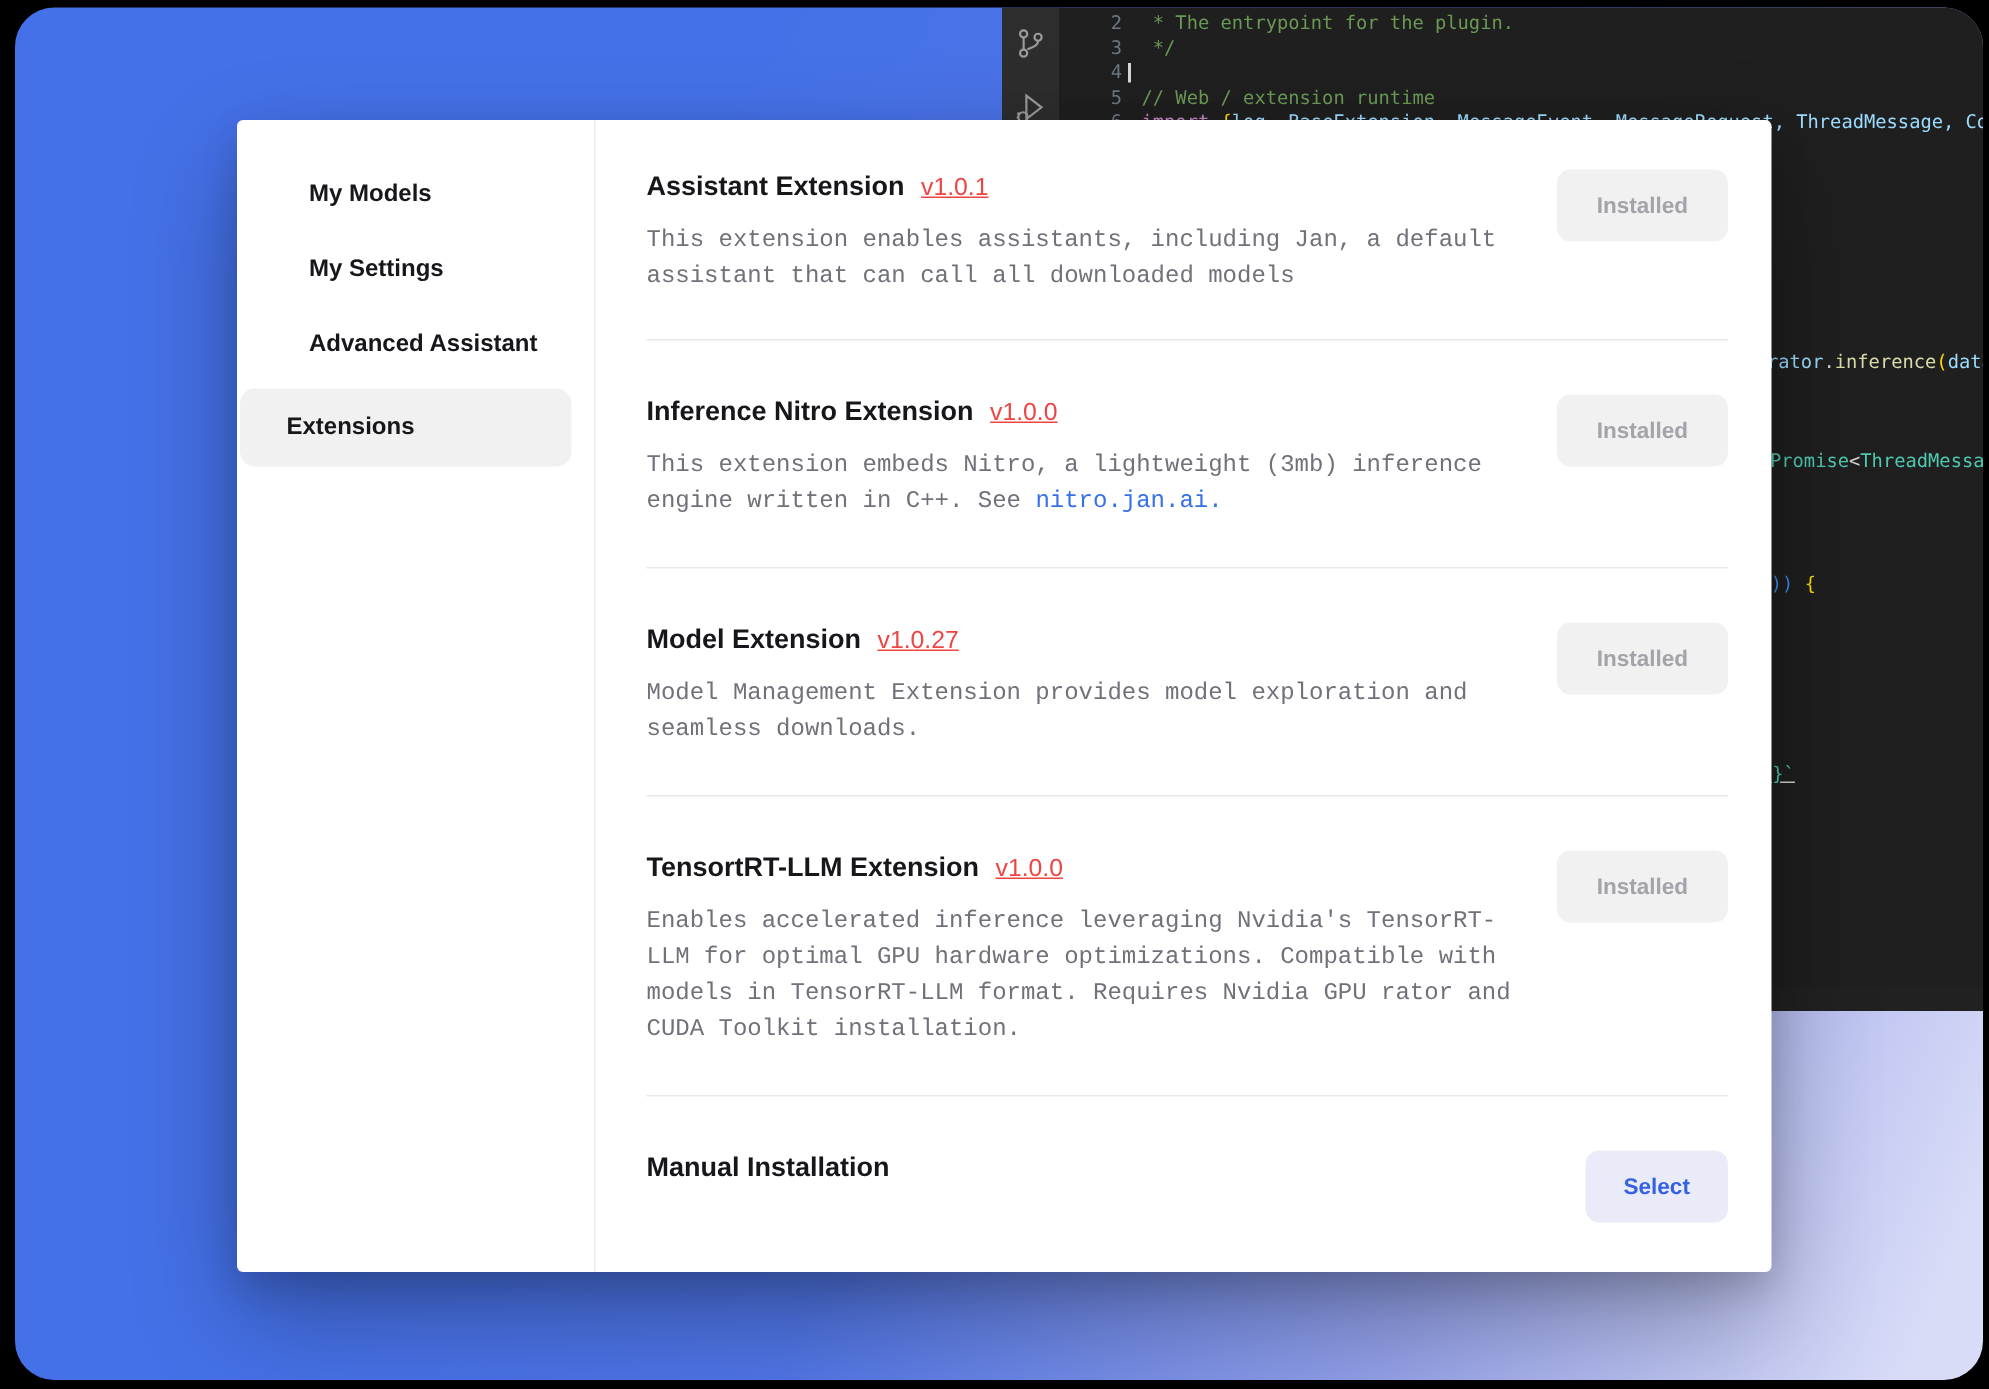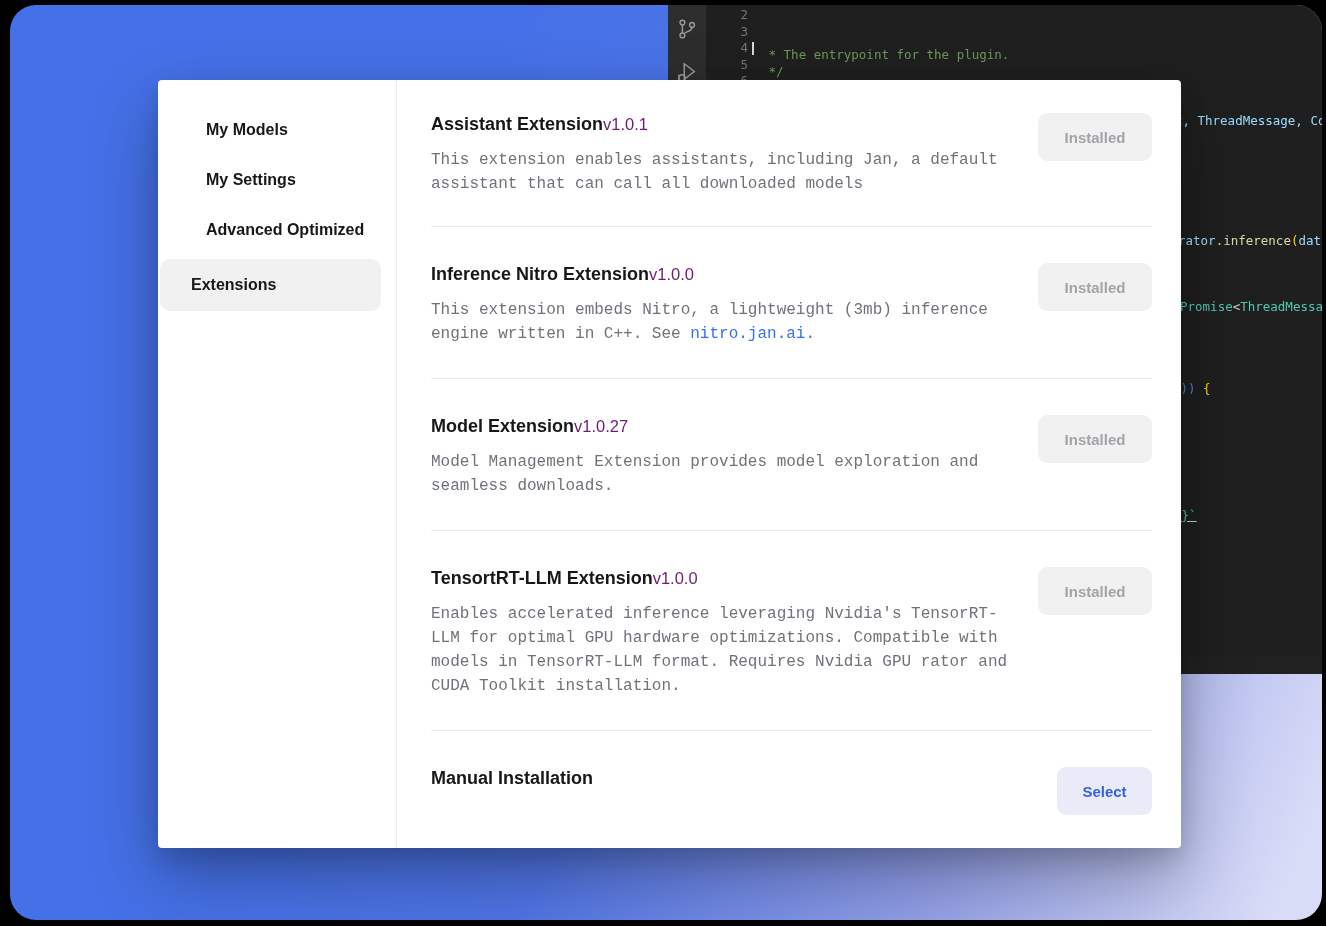--- a/index.html
+++ b/index.html
@@ -19,21 +19,21 @@
   .editor-block{
     position:absolute;left:658px;top:0;width:654px;height:669px;
     background:#1F1F1F;color:#D4D4D4;
     font-family:"DejaVu Sans Mono", monospace;font-size:12.5px;line-height:16.5px;
   }
   .activity-bar{position:absolute;left:0;top:0;width:38px;height:100%;background:#2D2D2D;}
   .activity-bar svg{display:block;margin:12px auto 18px auto;}
   .lines{position:absolute;left:38px;top:2px;right:0;}
   .cl{display:flex;height:16.5px;white-space:pre;}
   .ln{width:42px;text-align:right;padding-right:13px;color:#6E7681;flex:none;}
-  .lc{white-space:pre;margin-top:40px;}
+  .lc{white-space:pre;}
   .tok-comment{color:#6A9955;}
   .tok-kw{color:#C586C0;}
   .tok-id{color:#9CDCFE;}
   .tok-brace{color:#FFD700;}
   .tok-plain{color:#D4D4D4;}
   .tok-fn{color:#DCDCAA;}
   .tok-type{color:#4EC9B0;}
   .tok-str{color:#CE9178;}
   .tok-bblue{color:#3B8EEA;}
   .cursor{position:absolute;left:84px;top:37px;width:1.5px;height:13px;background:#D7D7D7;}
@@ -66,23 +66,23 @@
     background:#F1F1F1;border-radius:10px;
   }
   .content{flex:1;padding:0 29px 0 34px;overflow:hidden;}
   .ext-row{
     display:flex;justify-content:space-between;align-items:flex-start;
     padding:36px 0 32px 0;border-bottom:1px solid #E9E9E9;
   }
   .ext-row.first{padding-top:33px;padding-bottom:30px;}
   .ext-row.last{border-bottom:none;}
   .ext-left{width:580px;flex:none;}
-  .ext-title-row{display:flex;align-items:baseline;gap:0;}
+  .ext-title-row{display:flex;align-items:baseline;gap:11px;}
   .ext-name{font-size:18px;font-weight:700;color:#17171B;line-height:22px;}
-  .ext-version{font-size:16.5px;color:#701a75;}
+  .ext-version{font-size:16.5px;color:#ef4444;text-decoration:underline;}
   .ext-desc{margin-top:13px;font-size:16px;line-height:24px;color:#71717A;font-family:Liberation Mono, monospace;}
   .ext-desc a{color:#3671E9;text-decoration:none;}
   .btn{
     min-width:114px;height:48px;border-radius:9px;border:none;
     display:flex;align-items:center;justify-content:center;
     font-family:"Liberation Sans", sans-serif;font-size:15px;font-weight:600;
     padding:0 18px;cursor:pointer;
   }
   .btn-installed{background:#F1F1F1;color:#A3A3AA;}
   .btn-select{background:#E9ECF8;color:#3661E0;font-weight:700;min-width:95px;}
@@ -143,21 +143,21 @@
     <div class="status-bar">
       <span class="status-left">go</span>
       <span class="status-badge">Screen Reader Optimized</span>
     </div>
   </div>
 
   <div class="modal">
     <div class="sidebar">
       <div class="side-item">My Models</div>
       <div class="side-item">My Settings</div>
-      <div class="side-item">Advanced Optimized</div>
+      <div class="side-item">Advanced Assistant</div>
       <div class="side-item active">Extensions</div>
     </div>
 
     <div class="content">
 
       <div class="ext-row first">
         <div class="ext-left">
           <div class="ext-title-row">
             <span class="ext-name">Assistant Extension</span>
             <span class="ext-version">v1.0.1</span>

